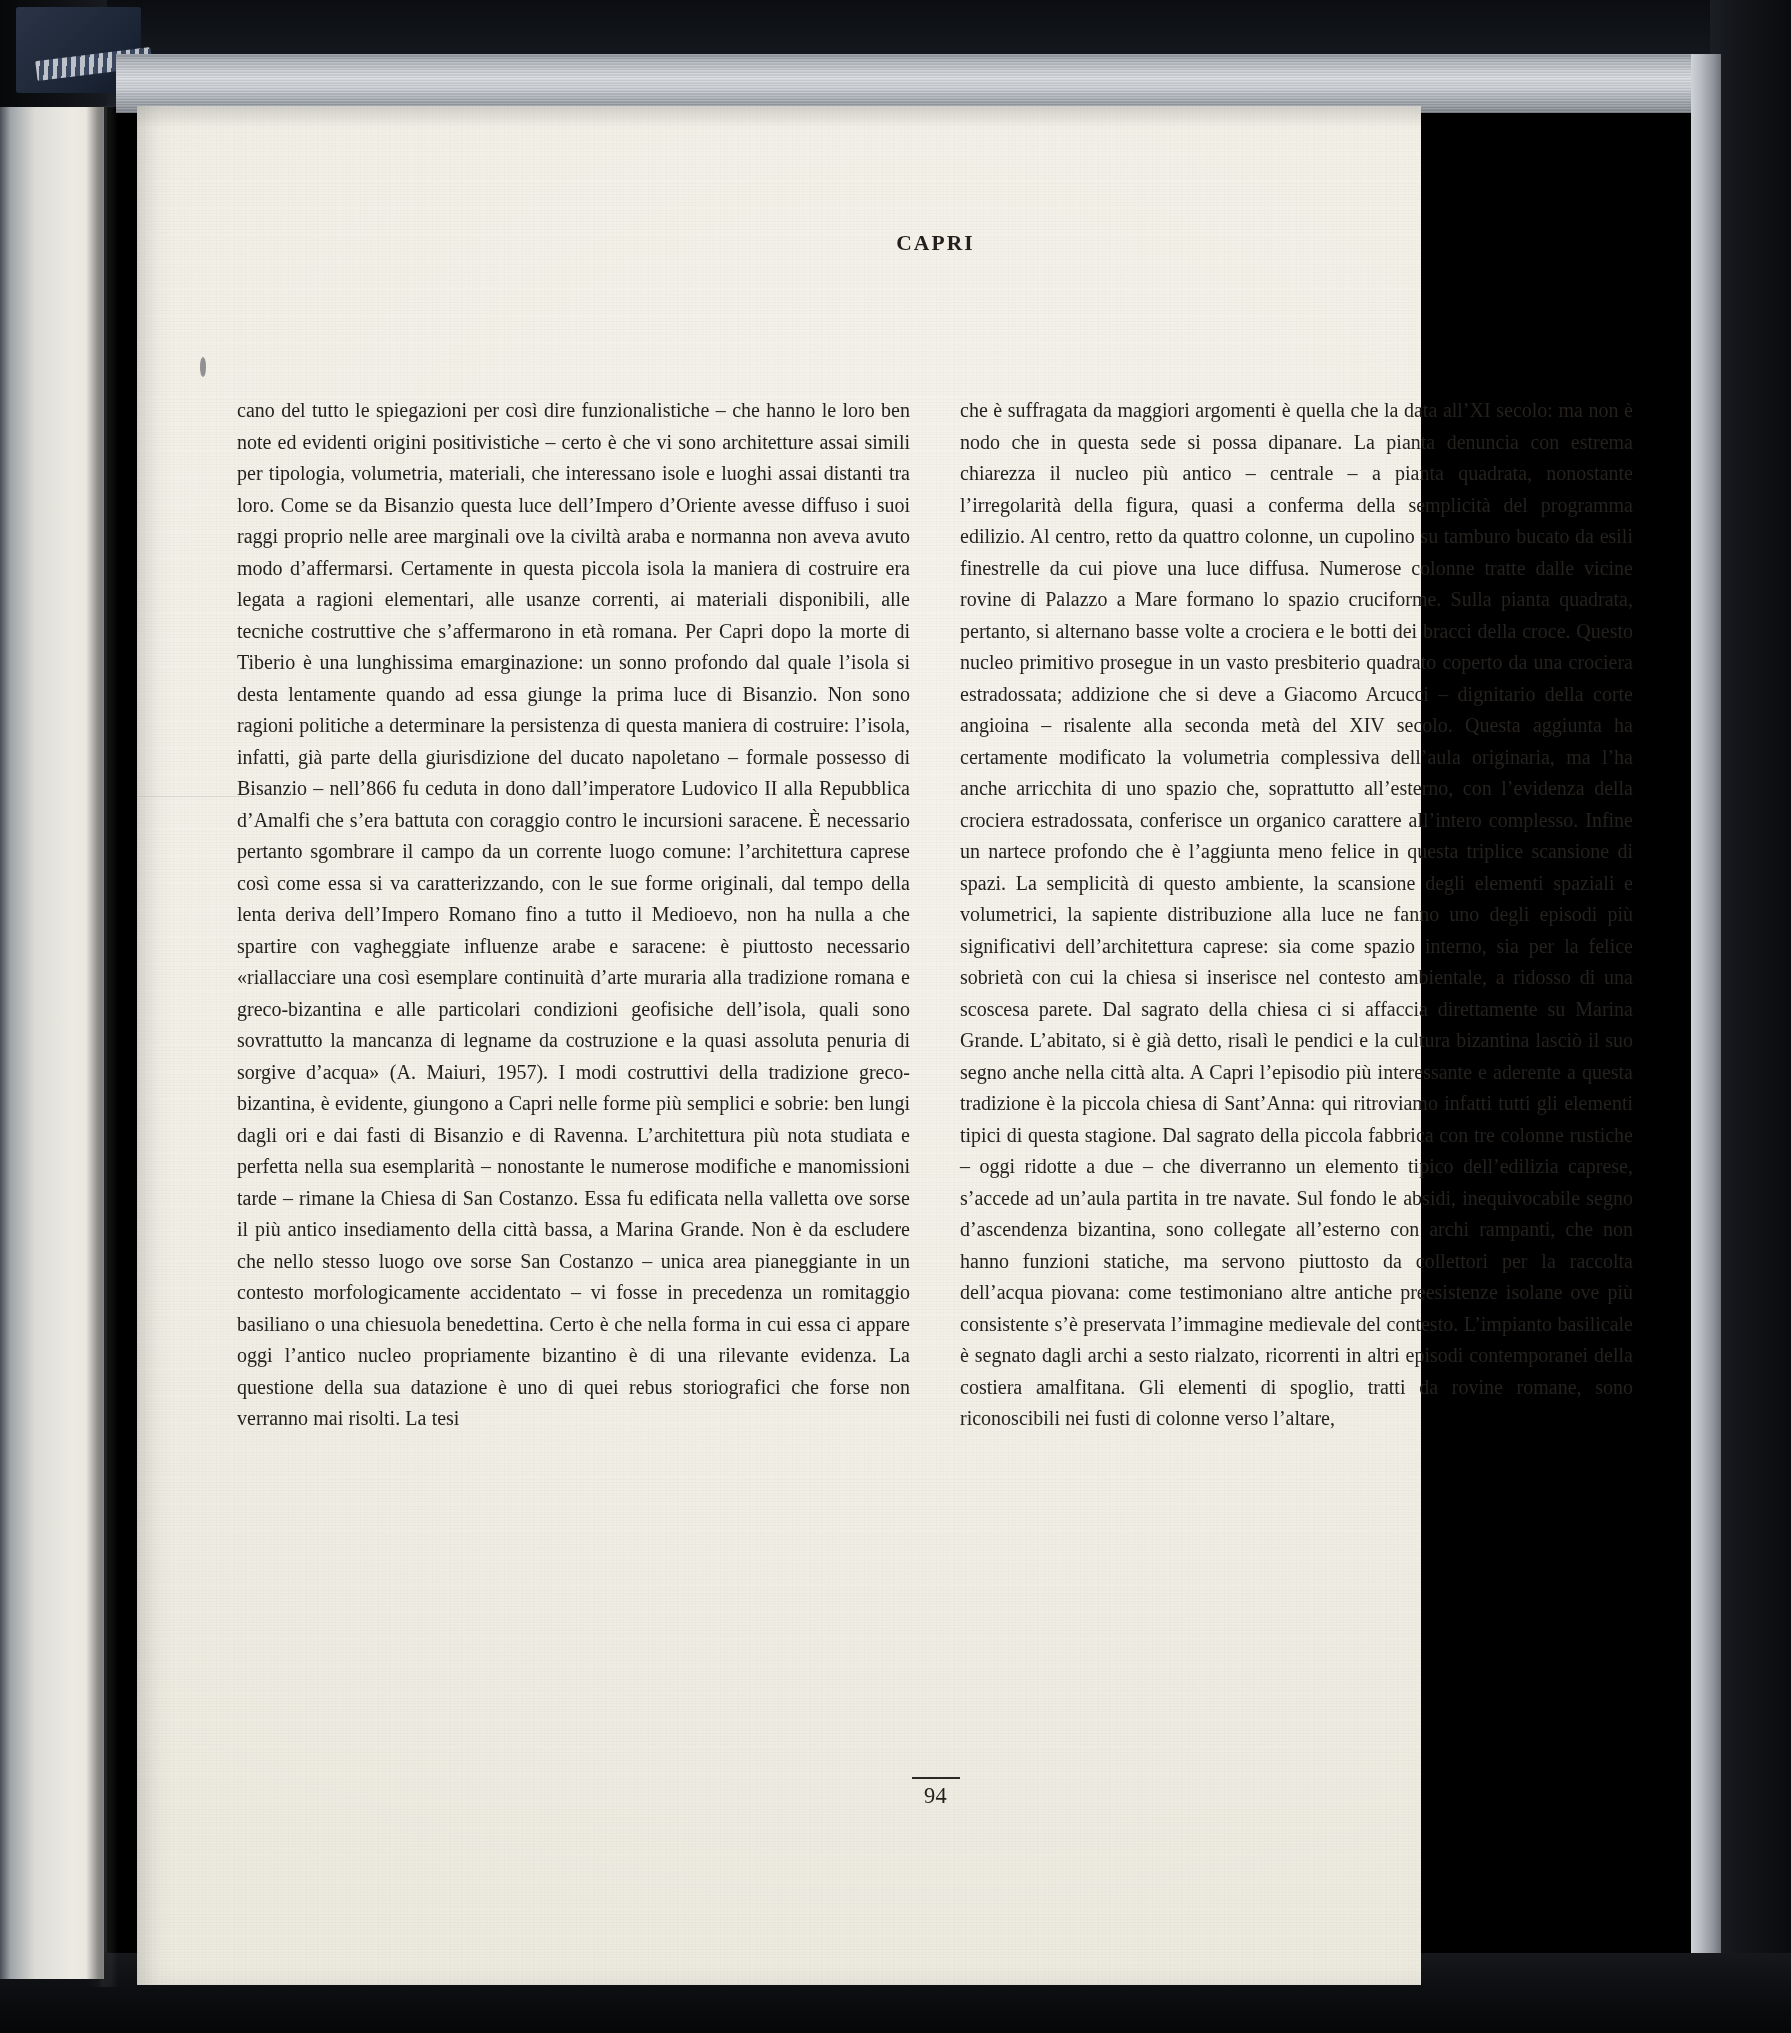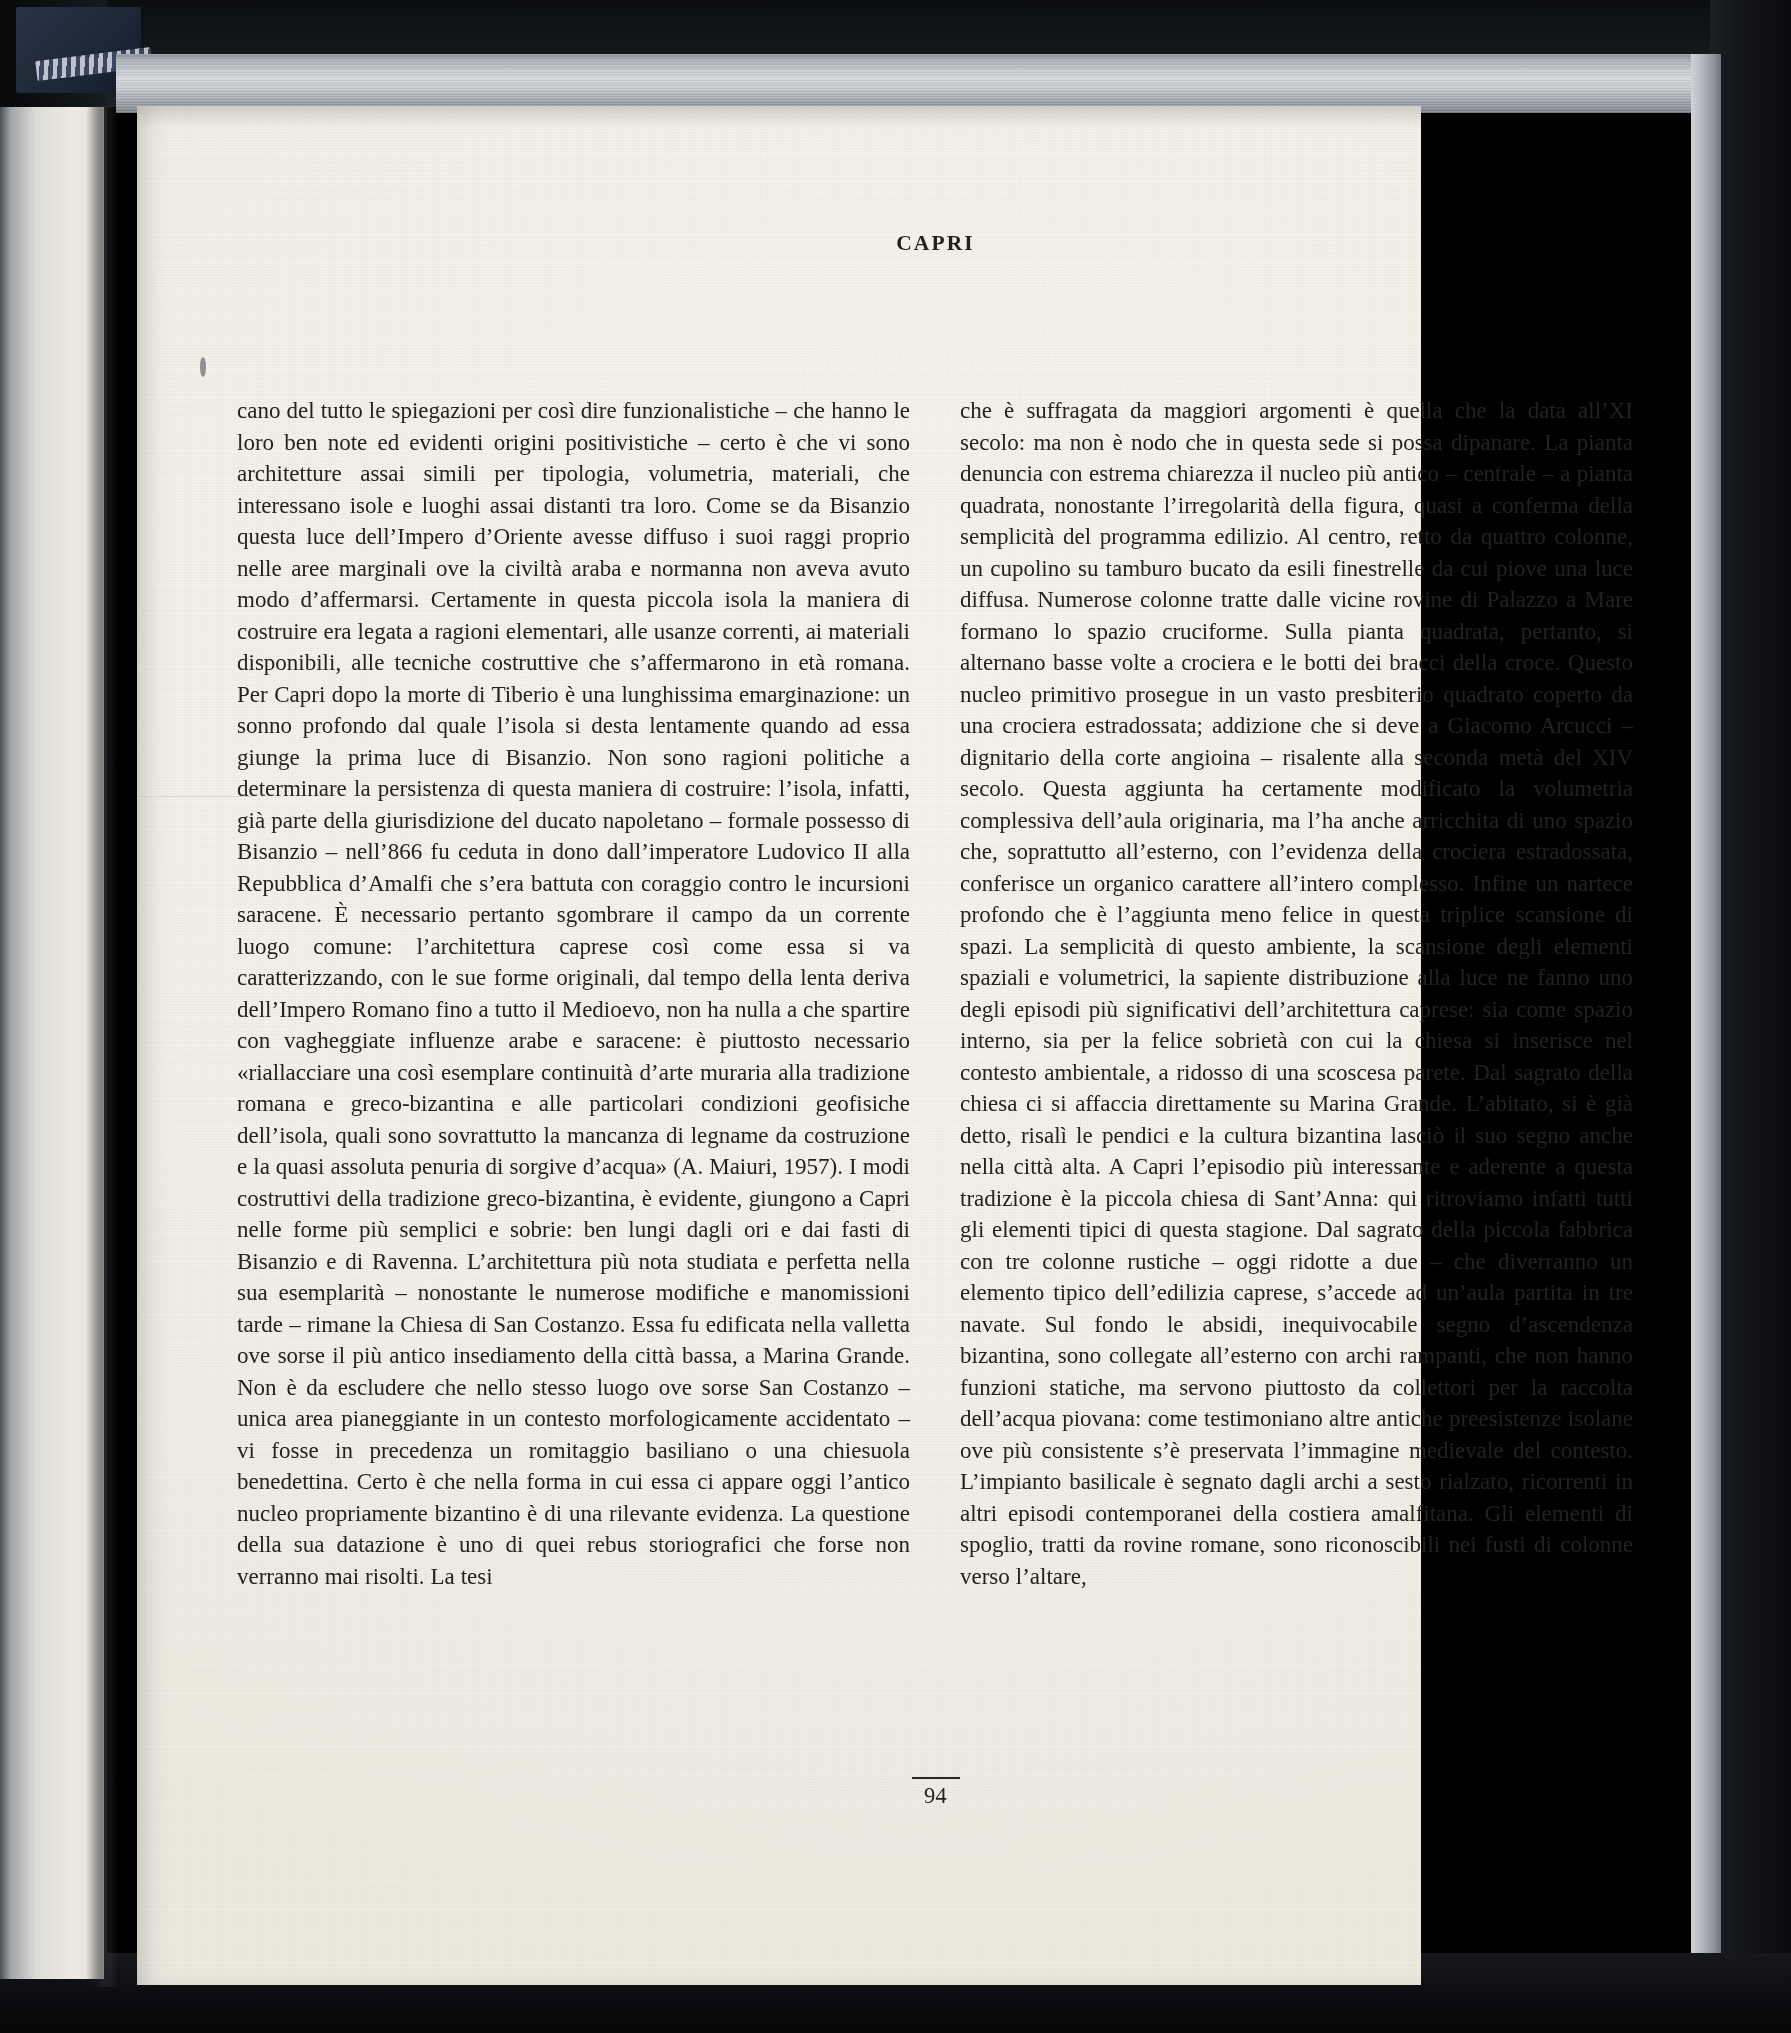--- a/index.html
+++ b/index.html
@@ -161,21 +161,21 @@
   }
 
   .columns {
     display: flex;
     gap: 50px;
     align-items: flex-start;
   }
 
   .col {
     width: 673px;
-    font-size: 23px;
+    font-size: 20px;
     line-height: 31.5px;
     text-align: justify;
     text-justify: inter-word;
     color: #24211e;
     hyphens: manual;
     -webkit-hyphens: manual;
     word-spacing: 0.2px;
   }
 
   .col p {

